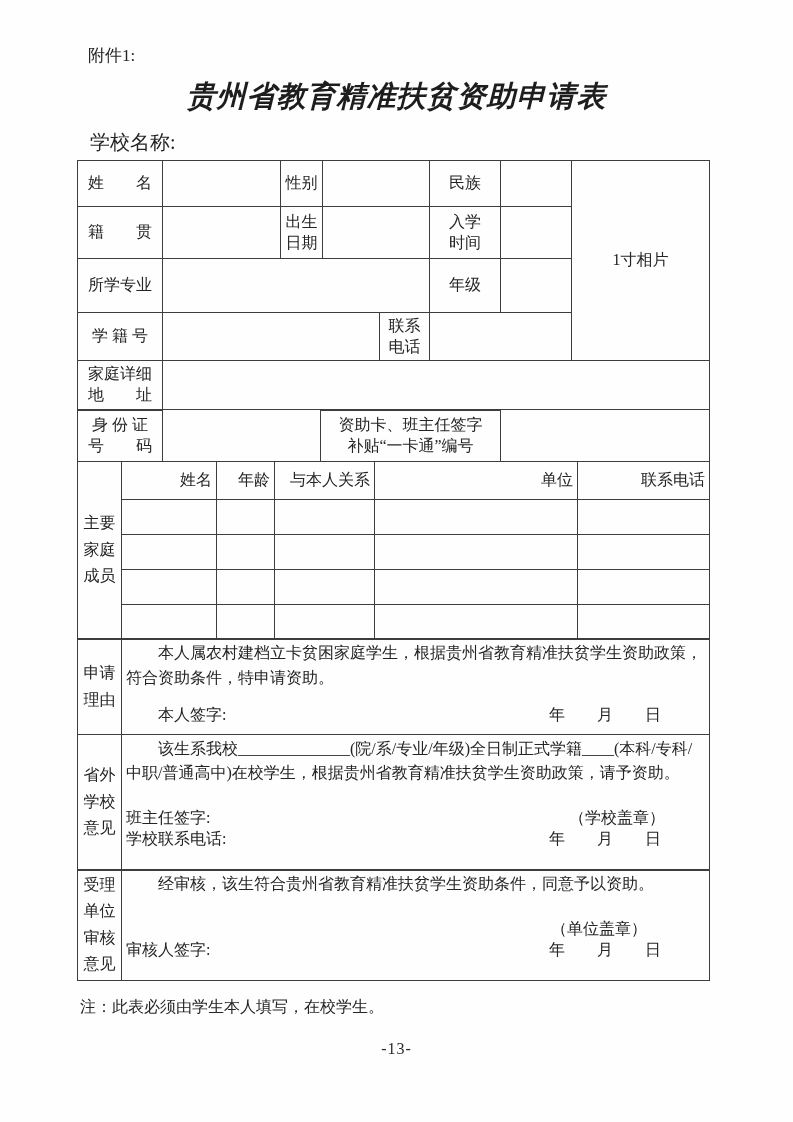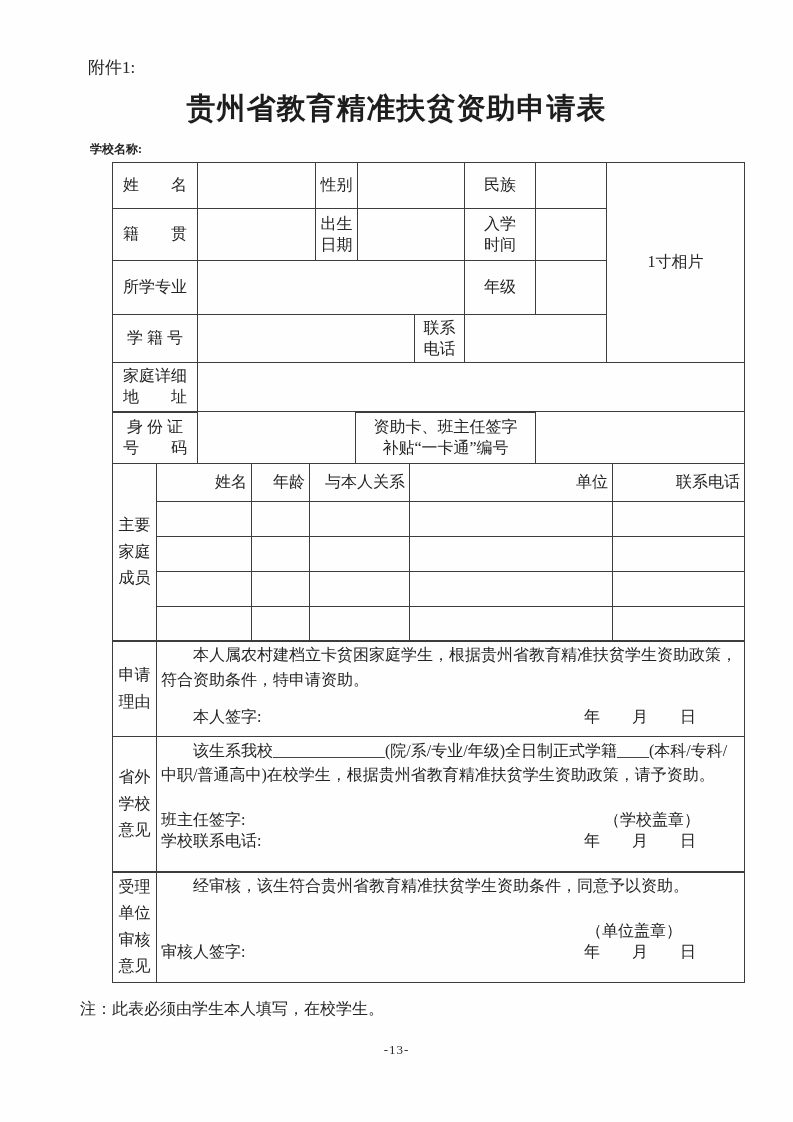--- a/index.html
+++ b/index.html
@@ -6,43 +6,43 @@
   html, body { margin: 0; padding: 0; }
   body {
     width: 793px; height: 1122px;
     background: #ffffff;
     font-family: "Liberation Serif", "DejaVu Serif", serif;
     color: #242424;
   }
   .page {
     position: relative;
     width: 793px; height: 1122px;
-    padding-top: 56px;
+    padding-top: 44px;
     overflow: hidden;
     background: #fefefe;
   }
   .attachment {
     margin-left: 88px;
     font-size: 17px;
   }
   .title {
     margin: 10px 0 0 0;
     text-align: center;
     font-family: "Liberation Sans", "DejaVu Sans", sans-serif;
     font-size: 29px;
     font-weight: bold;
     letter-spacing: 1px;
     color: #1d1d1d;
+    font-style: italic;
   }
   .school-name {
     margin: 12px 4px 4px 90px;
-    font-size: 12px;
-    font-weight: bold;
-  }
-  .form { margin-left: 112px; width: 634px; }
+    font-size: 20px;
+  }
+  .form { margin-left: 77px; width: 634px; }
   table.t {
     border-collapse: collapse;
     table-layout: fixed;
     width: 632px;
   }
   table.t + table.t { margin-top: -1.5px; }
   .t td {
     border: 1.5px solid #3d3d3d;
     font-size: 16px;
     padding: 2px 4px;
@@ -71,21 +71,21 @@
   .seal-row { text-align: right; padding-right: 58px; }
   .mt14 { margin-top: 14px; }
   .mt22 { margin-top: 22px; }
   .note {
     margin: 16px 0 0 80px;
     font-size: 16px;
   }
   .page-number {
     margin-top: 22px;
     text-align: center;
-    font-size: 13px;
+    font-size: 16px;
     letter-spacing: 1px;
     color: #2a2a2a;
   }
 </style>
 </head>
 <body>
 
 <div class="page">
 
   <div class="attachment">附件1:</div>

